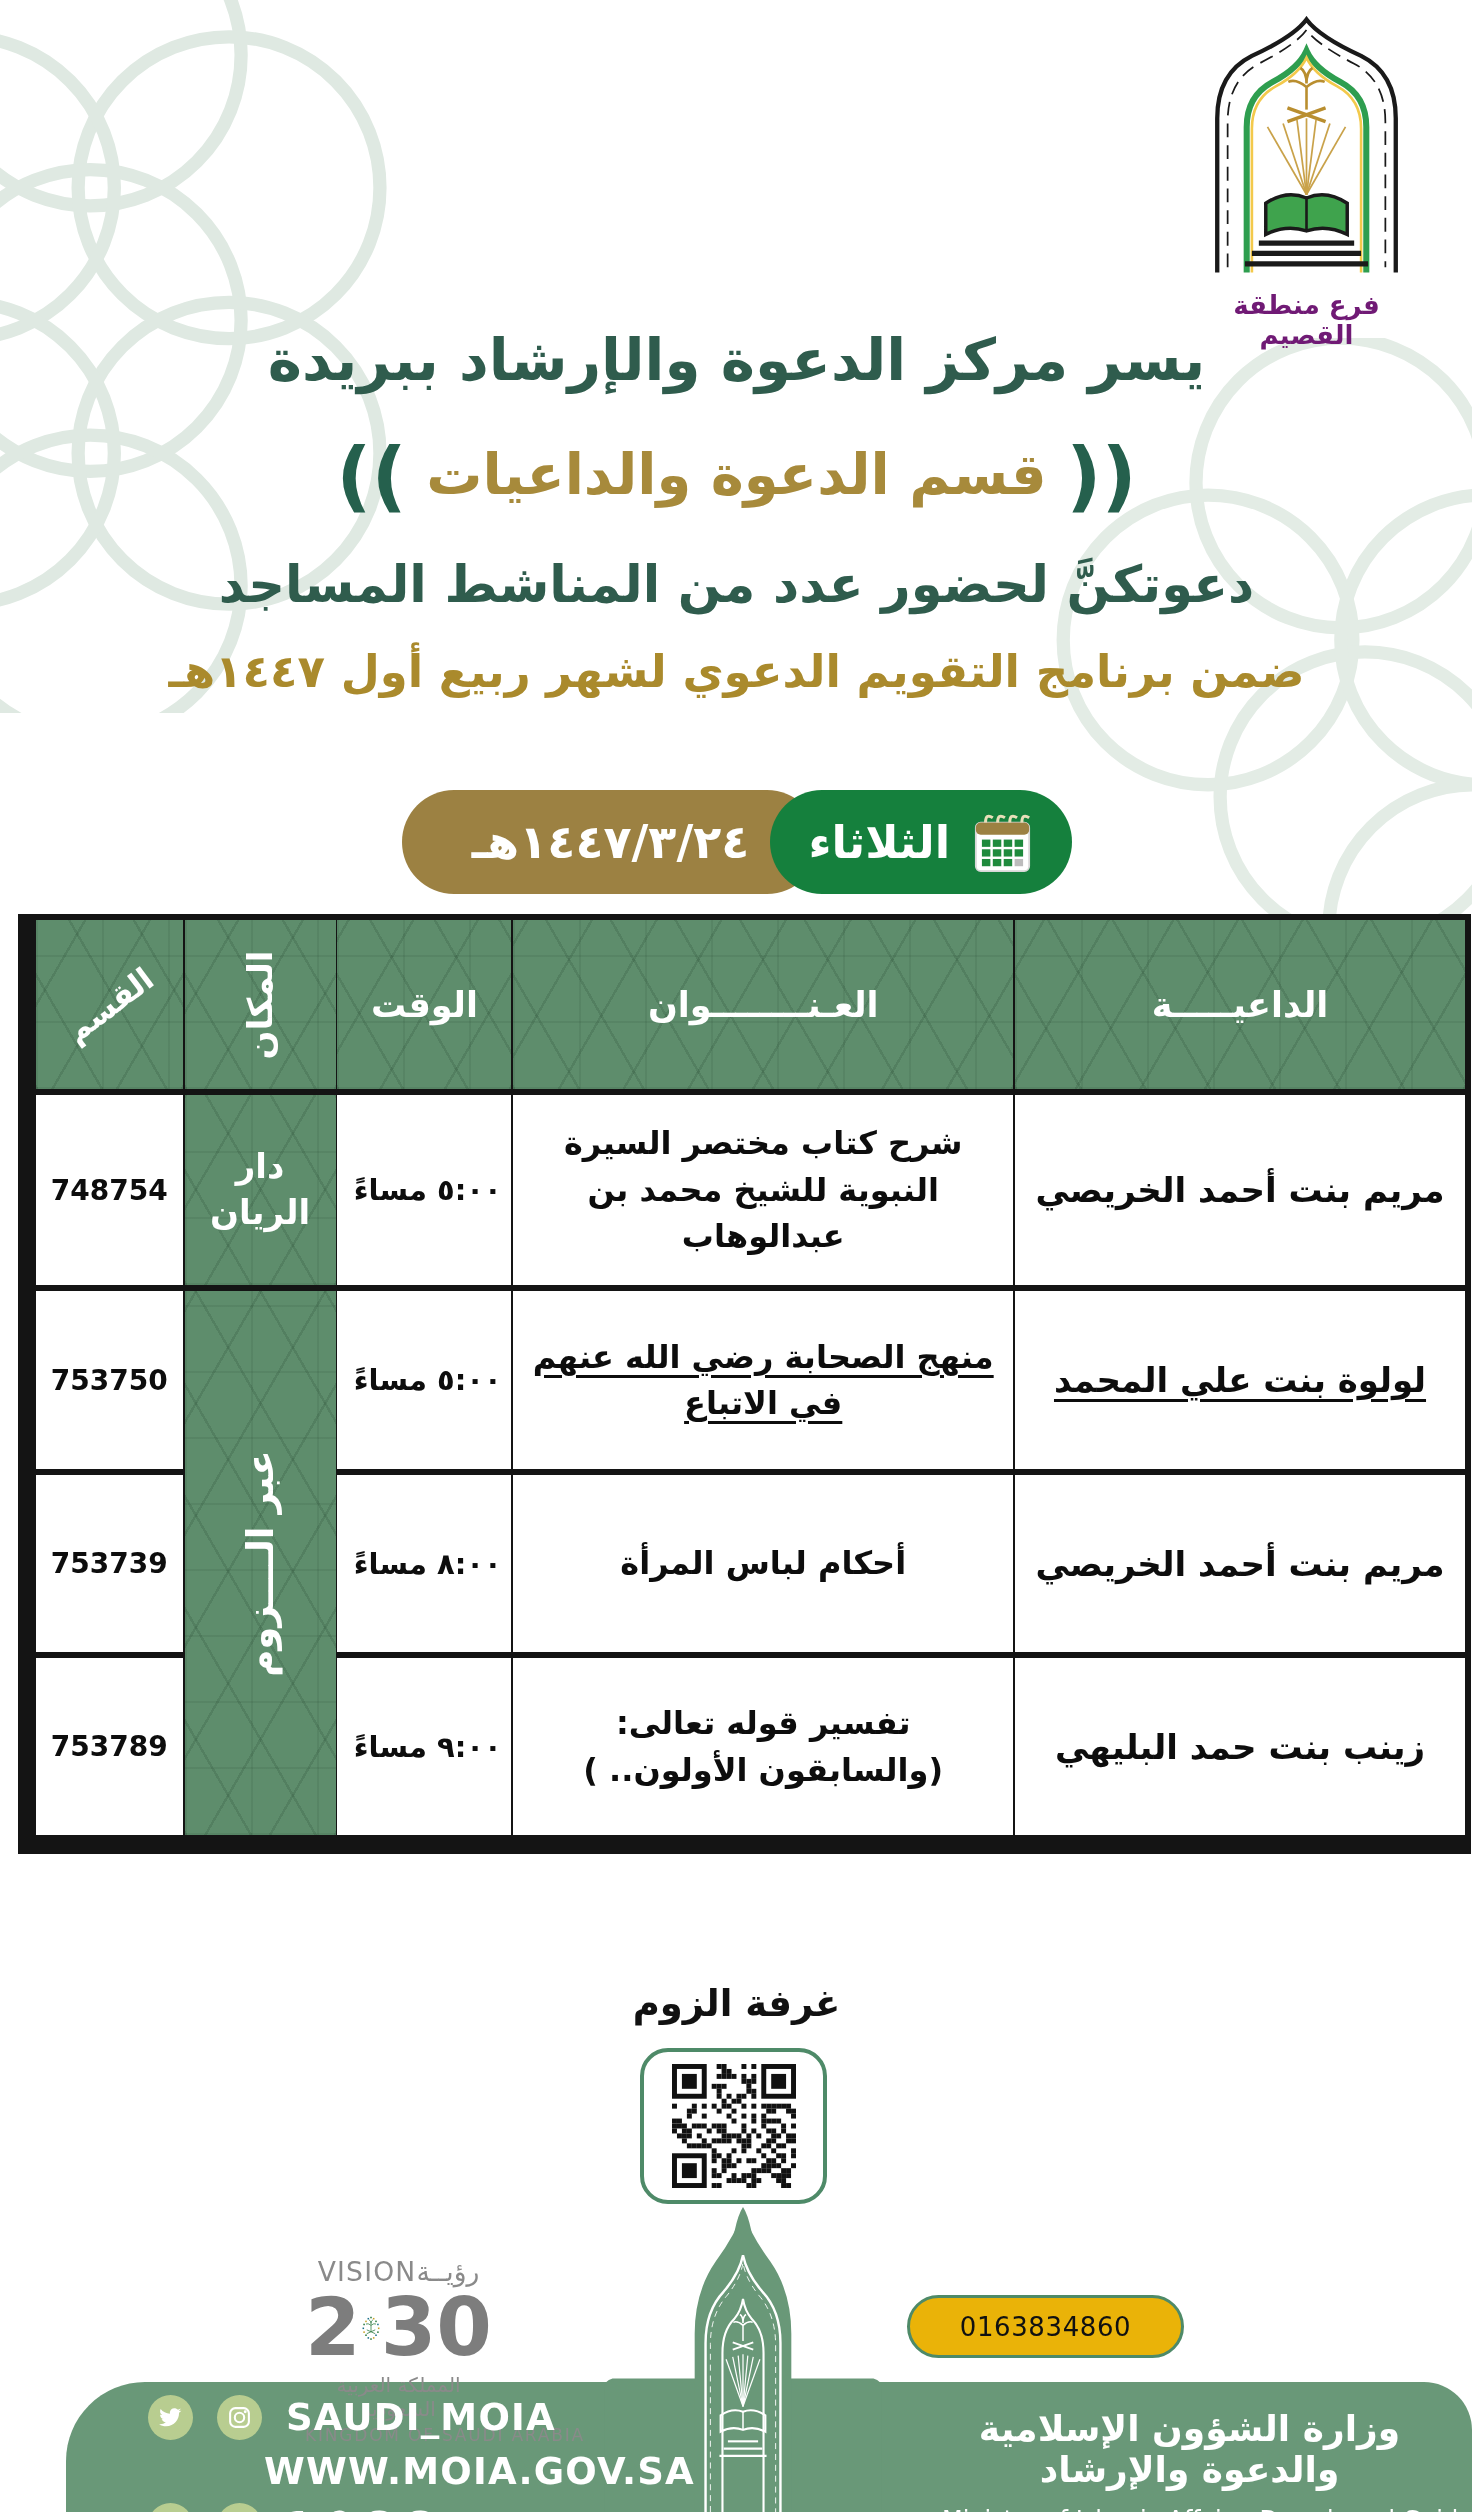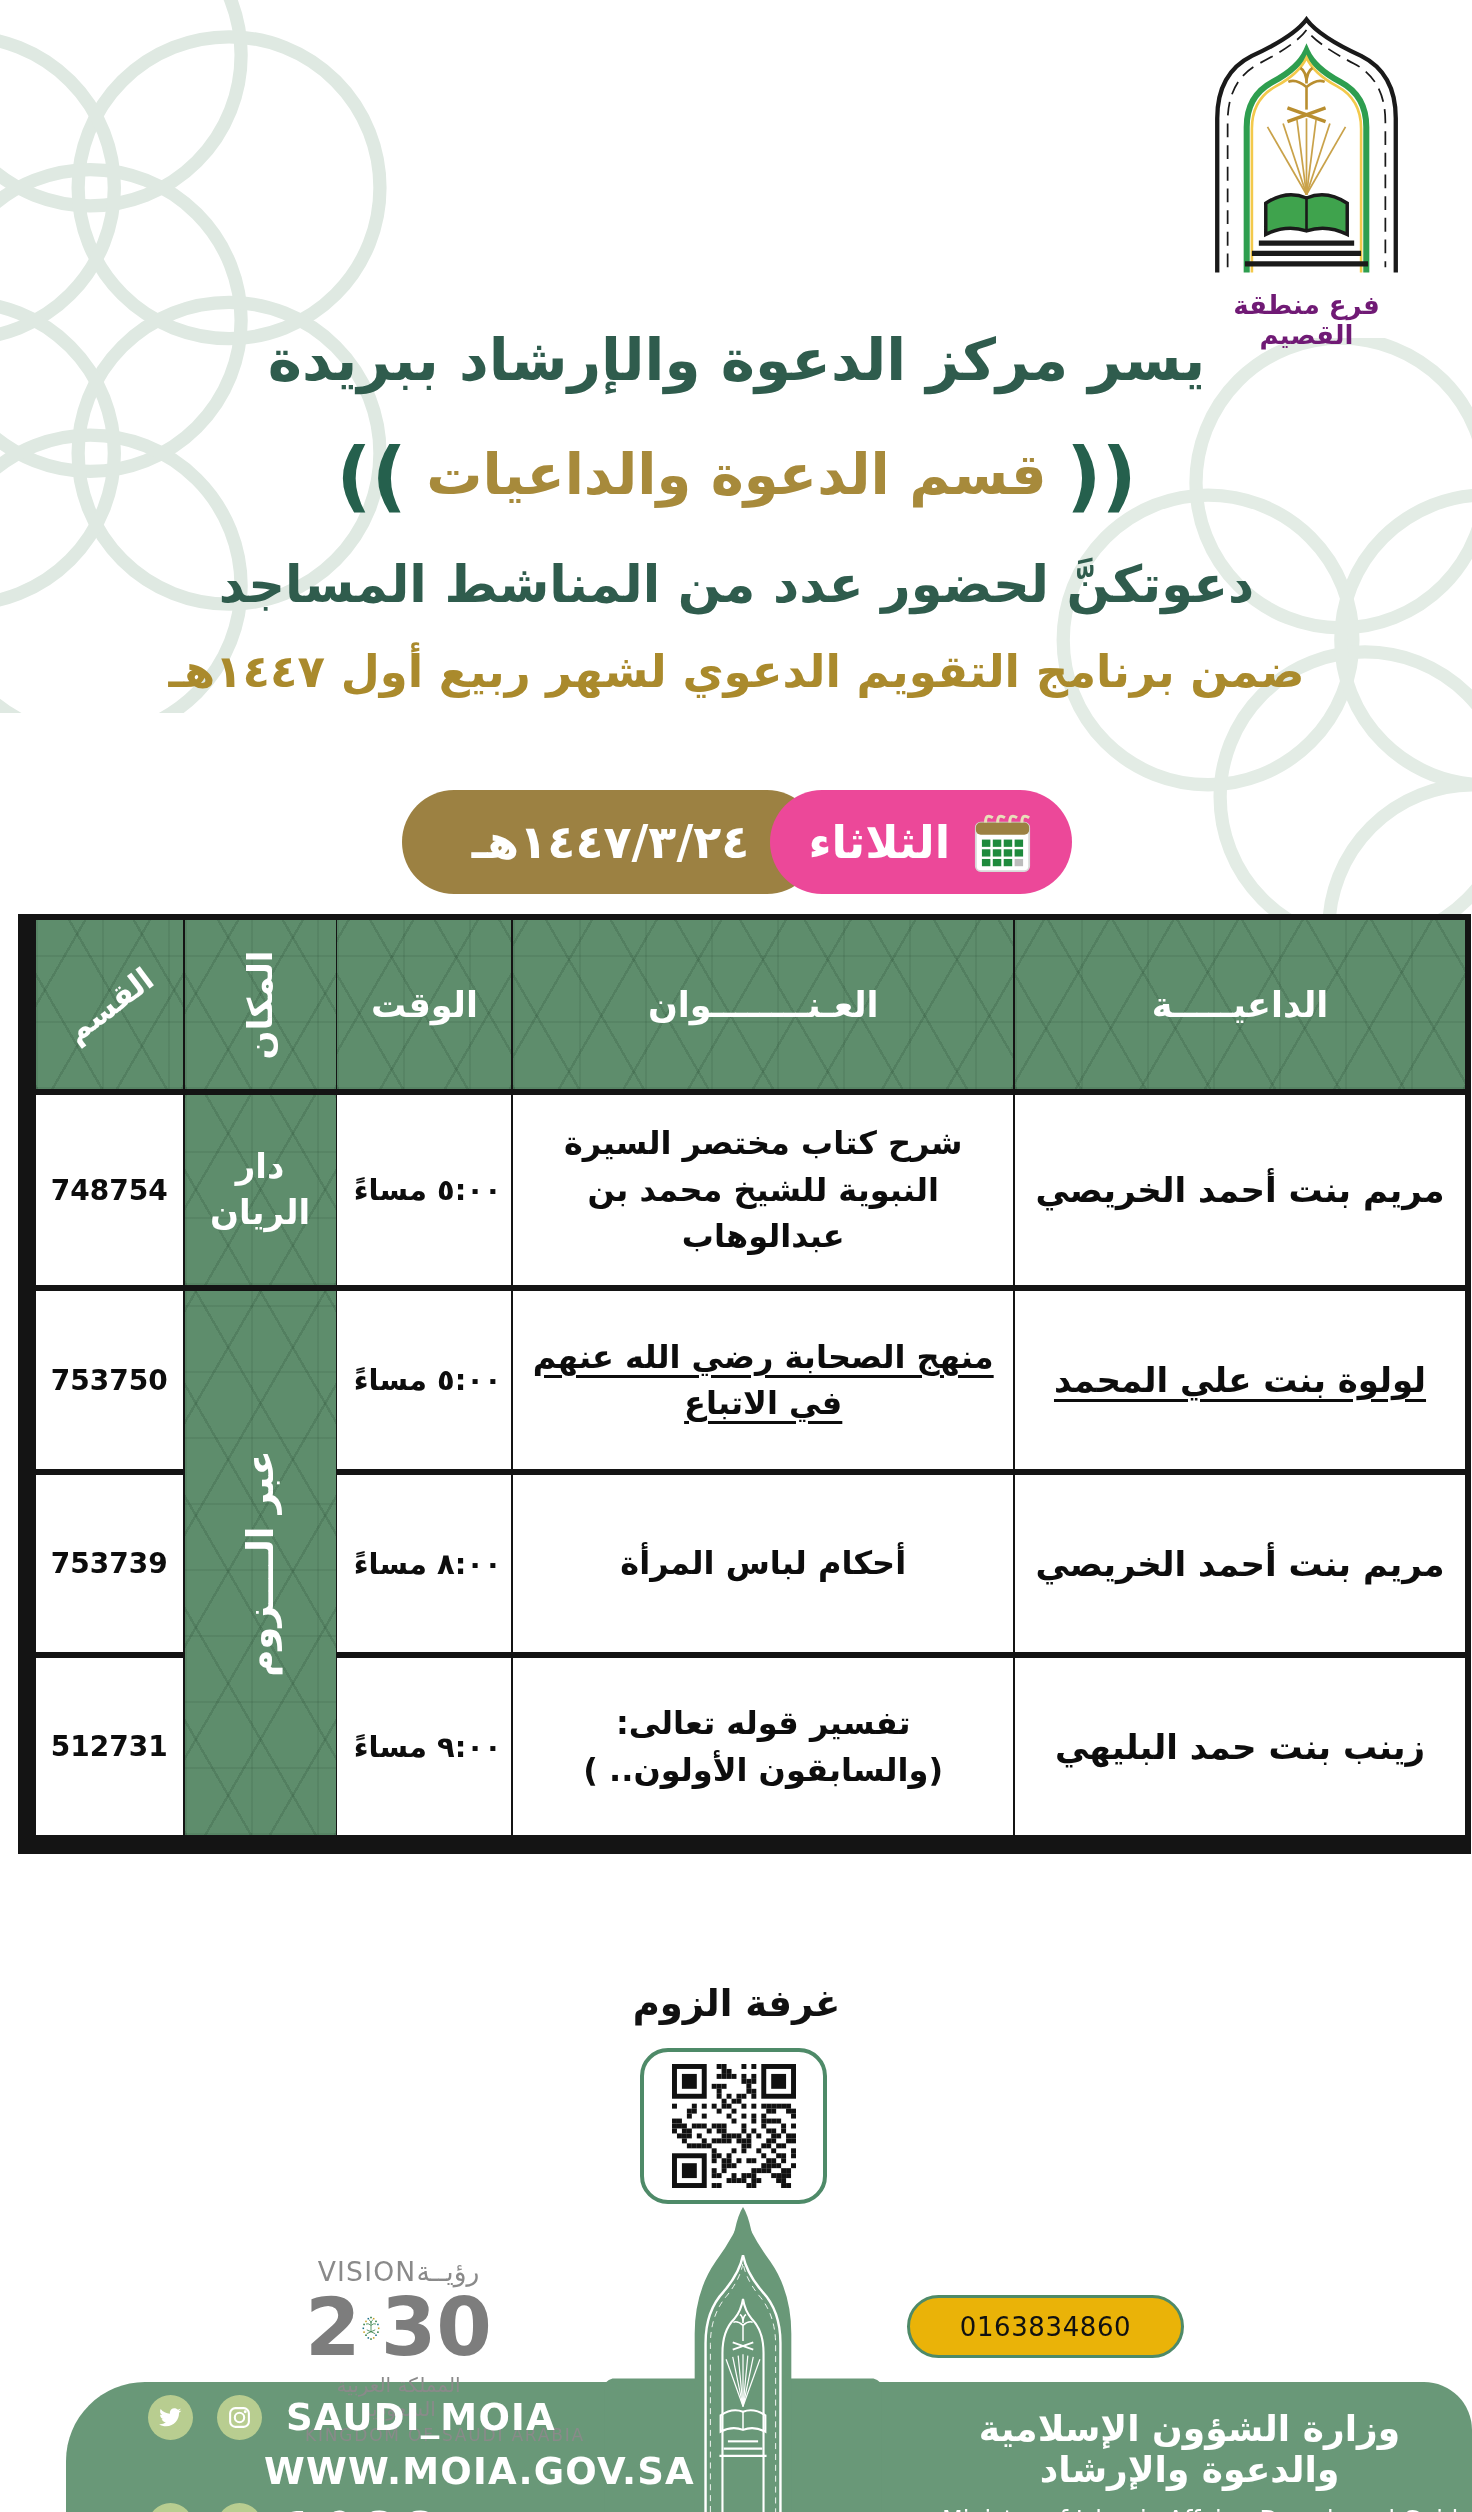--- a/index.html
+++ b/index.html
@@ -22,21 +22,21 @@
   .intro .l2{margin-top:37px;font-size:56px;font-weight:bold;color:#a78a3b;}
   .intro .l2 .brk{color:#25604d;font-size:77px;font-weight:bold;vertical-align:-8.5px;}
   .intro .l3{margin-top:35px;font-size:51px;font-weight:bold;color:#2f5c4d;}
   .intro .l4{margin-top:31px;font-size:45px;font-weight:bold;color:#aa8a2c;}
 
   
   .date-badge{position:absolute;left:402px;top:790px;width:670px;height:104px;}
   .date-badge .gold{position:absolute;left:0;top:0;width:417px;height:104px;background:#9c8142;
     border-radius:52px;display:flex;align-items:center;justify-content:center;color:#fff;
     font-size:46px;font-weight:bold;}
-  .date-badge .green{position:absolute;left:368px;top:0;width:302px;height:104px;background:#ec4899;
+  .date-badge .green{position:absolute;left:368px;top:0;width:302px;height:104px;background:#15803d;
     border-radius:52px;display:flex;align-items:center;justify-content:center;gap:20.5px;color:#fff;
     font-size:45px;font-weight:bold;direction:ltr;}
 
   
   .schedule{position:absolute;left:18px;top:914px;width:1441px;height:928px;background:#141414;
     border:6px solid #141414;display:grid;direction:rtl;
     grid-template-columns:450px 500px 174px 151px 147px;
     grid-template-rows:169px 190px 178px 177px 177px;
     row-gap:6px;column-gap:1.8px;}
   .cell{background:#fff;display:flex;align-items:center;justify-content:center;text-align:center;
@@ -255,21 +255,21 @@
     <div class="cell td-name">
         <span dir="rtl">زينب بنت حمد البليهي</span>
       </div>
     <div class="cell td-title">
         <span dir="rtl">تفسير قوله تعالى: (والسابقون الأولون.. )</span>
       </div>
     <div class="cell td-time">
         <span dir="rtl">٩:٠٠ مساءً</span>
       </div>
     <div class="cell td-id">
-        <span>512731</span>
+        <span>753789</span>
       </div>
   </div>
 
   <div class="qr-label">غرفة الزوم</div>
   <div class="qr-box">
     <svg width="124" height="124" viewBox="0 0 200 200" fill="#111">
       <g id="qr-cells">
           <rect x="72" y="0" width="8" height="8"></rect>
           <rect x="80" y="0" width="8" height="8"></rect>
           <rect x="112" y="0" width="8" height="8"></rect>

